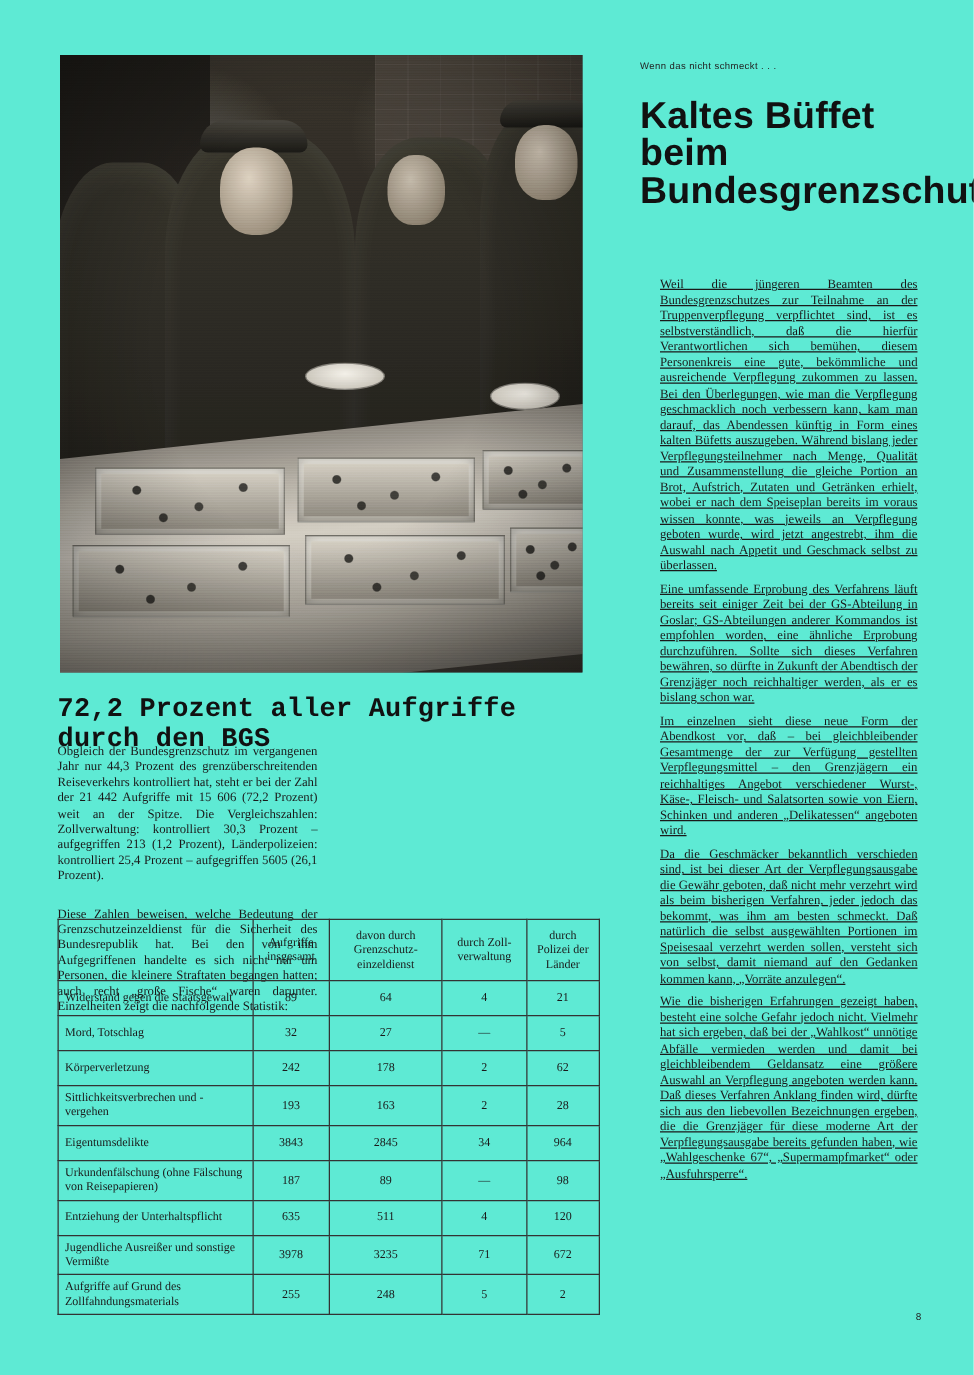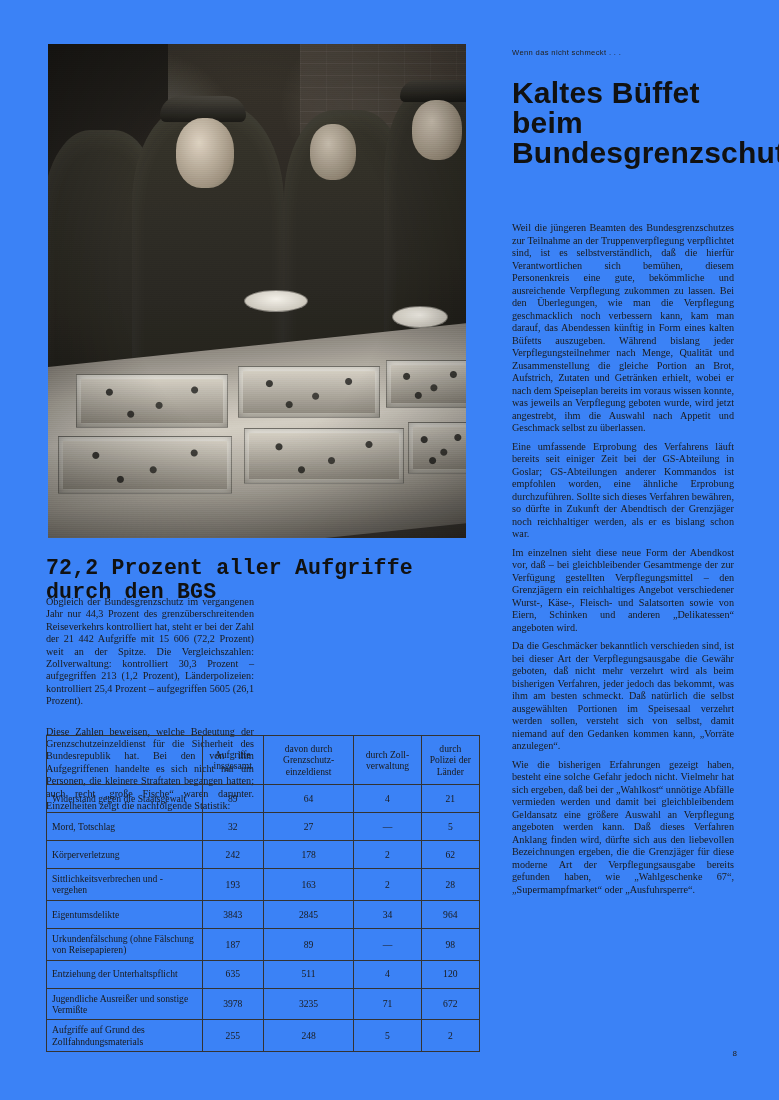--- a/index.html
+++ b/index.html
@@ -11,21 +11,21 @@
     width: 779px;
     height: 1100px;
     position: relative;
     font-family: "Liberation Serif", serif;
     color: #1a1a1a;
     overflow: hidden;
   }
   .page {
     position: absolute;
     inset: 0;
-    background: #3b82f6;
+    background: #5eead4;
   }
 
   
   .photo-wrap {
     position: absolute;
     left: 48px;
     top: 44px;
     width: 418px;
     height: 494px;
     overflow: hidden;
@@ -211,21 +211,21 @@
   .right-col {
     position: absolute;
     left: 512px;
     top: 222px;
     width: 222px;
     font-size: 10.2px;
     line-height: 12.5px;
     text-align: justify;
     hyphens: auto;
   }
-  .right-col p { margin: 0 0 0 0; text-indent: 0; }
+  .right-col p { margin: 0 0 0 16px; text-indent: 0; text-decoration: underline; }
   .right-col p + p { margin-top: 6px; }
 
   .folio {
     position: absolute;
     right: 42px;
     bottom: 42px;
     font-family: "Liberation Sans", sans-serif;
     font-size: 8px;
     color: #222;
   }

